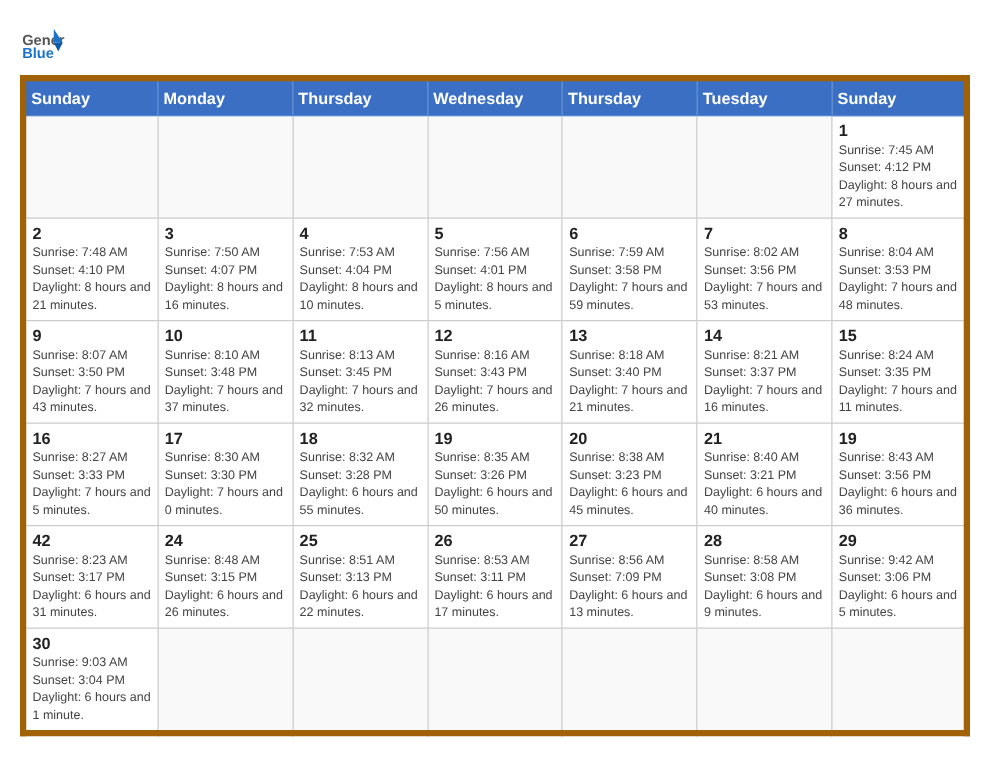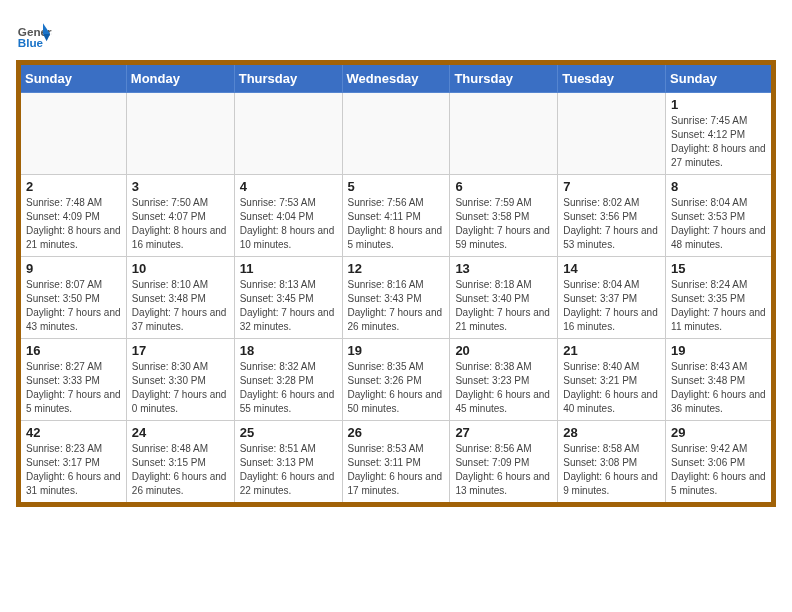--- a/index.html
+++ b/index.html
@@ -118,42 +118,42 @@
           <div class="day-info">Sunrise: 7:45 AM
 Sunset: 4:12 PM
 Daylight: 8 hours
 and 27 minutes.</div>
         </td>
       </tr>
       <tr>
         <td>
           <div class="day-number">2</div>
           <div class="day-info">Sunrise: 7:48 AM
-Sunset: 4:09 PM
+Sunset: 4:10 PM
 Daylight: 8 hours
 and 21 minutes.</div>
         </td>
         <td>
           <div class="day-number">3</div>
           <div class="day-info">Sunrise: 7:50 AM
 Sunset: 4:07 PM
 Daylight: 8 hours
 and 16 minutes.</div>
         </td>
         <td>
           <div class="day-number">4</div>
           <div class="day-info">Sunrise: 7:53 AM
 Sunset: 4:04 PM
 Daylight: 8 hours
 and 10 minutes.</div>
         </td>
         <td>
           <div class="day-number">5</div>
           <div class="day-info">Sunrise: 7:56 AM
-Sunset: 4:11 PM
+Sunset: 4:01 PM
 Daylight: 8 hours
 and 5 minutes.</div>
         </td>
         <td>
           <div class="day-number">6</div>
           <div class="day-info">Sunrise: 7:59 AM
 Sunset: 3:58 PM
 Daylight: 7 hours
 and 59 minutes.</div>
         </td>
@@ -203,21 +203,21 @@
         </td>
         <td>
           <div class="day-number">13</div>
           <div class="day-info">Sunrise: 8:18 AM
 Sunset: 3:40 PM
 Daylight: 7 hours
 and 21 minutes.</div>
         </td>
         <td>
           <div class="day-number">14</div>
-          <div class="day-info">Sunrise: 8:04 AM
+          <div class="day-info">Sunrise: 8:21 AM
 Sunset: 3:37 PM
 Daylight: 7 hours
 and 16 minutes.</div>
         </td>
         <td>
           <div class="day-number">15</div>
           <div class="day-info">Sunrise: 8:24 AM
 Sunset: 3:35 PM
 Daylight: 7 hours
 and 11 minutes.</div>
@@ -262,21 +262,21 @@
         <td>
           <div class="day-number">21</div>
           <div class="day-info">Sunrise: 8:40 AM
 Sunset: 3:21 PM
 Daylight: 6 hours
 and 40 minutes.</div>
         </td>
         <td>
           <div class="day-number">19</div>
           <div class="day-info">Sunrise: 8:43 AM
-Sunset: 3:48 PM
+Sunset: 3:56 PM
 Daylight: 6 hours
 and 36 minutes.</div>
         </td>
       </tr>
       <tr>
         <td>
           <div class="day-number">42</div>
           <div class="day-info">Sunrise: 8:23 AM
 Sunset: 3:17 PM
 Daylight: 6 hours
@@ -317,15 +317,30 @@
 Daylight: 6 hours
 and 9 minutes.</div>
         </td>
         <td>
           <div class="day-number">29</div>
           <div class="day-info">Sunrise: 9:42 AM
 Sunset: 3:06 PM
 Daylight: 6 hours
 and 5 minutes.</div>
         </td>
+      </tr>
+      <tr>
+        <td>
+          <div class="day-number">30</div>
+          <div class="day-info">Sunrise: 9:03 AM
+Sunset: 3:04 PM
+Daylight: 6 hours
+and 1 minute.</div>
+        </td>
+        <td class="empty"></td>
+        <td class="empty"></td>
+        <td class="empty"></td>
+        <td class="empty"></td>
+        <td class="empty"></td>
+        <td class="empty"></td>
       </tr>
     </tbody>
 </table>
 
 </body></html>

